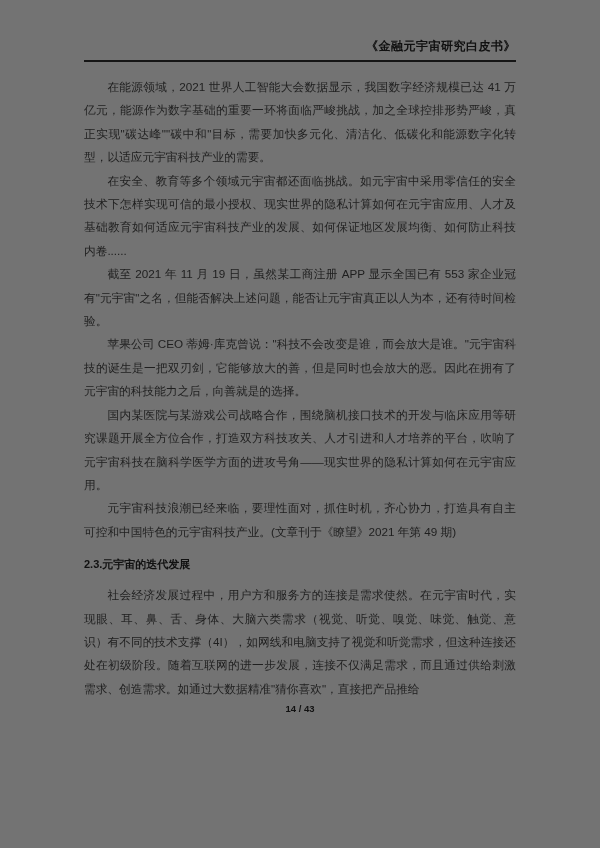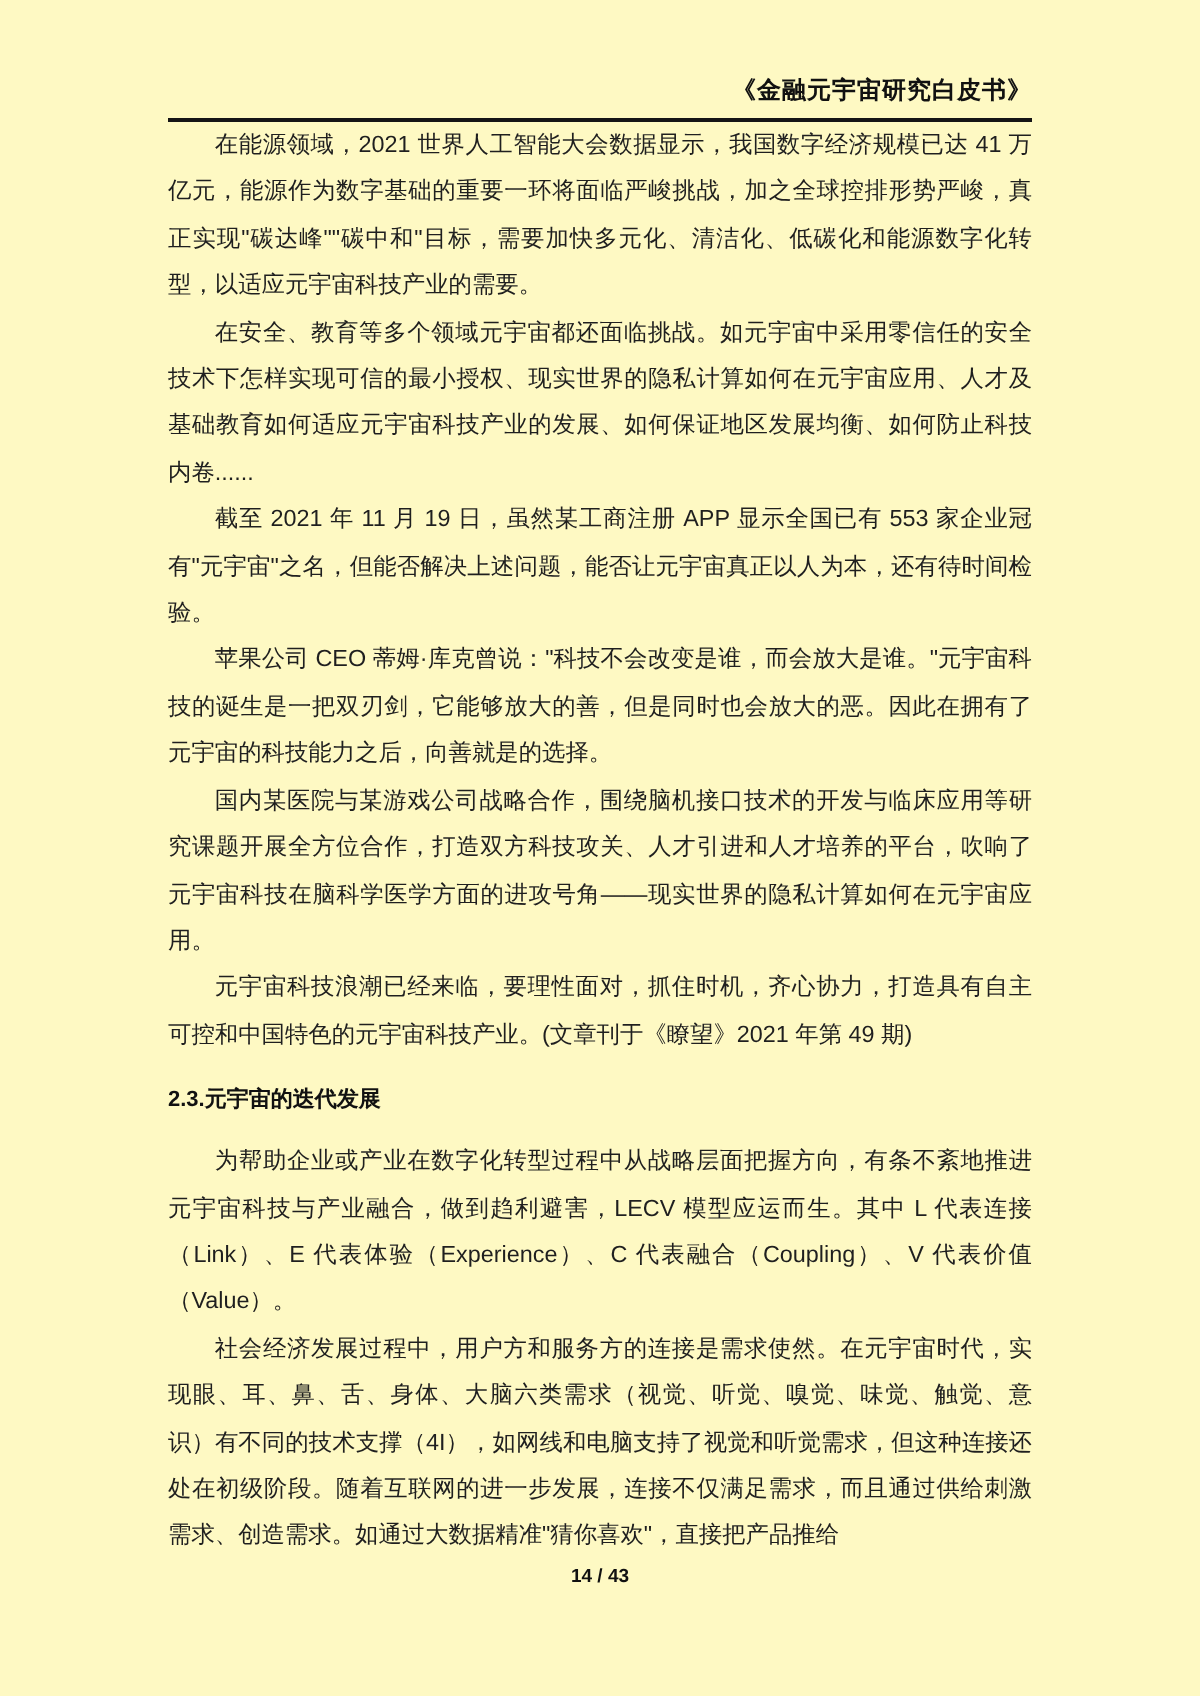--- a/index.html
+++ b/index.html
@@ -5,37 +5,38 @@
   html, body { margin: 0; padding: 0; }
   body {
     width: 600px; height: 848px;
     background: #ffffff;
     font-family: "Liberation Sans", sans-serif;
   }
   .page {
     box-sizing: border-box;
     width: 600px; height: 848px;
     padding: 36px 84px 0 84px;
-    background: #fef9c3;
+    background: #737373;
     overflow: hidden;
   }
   .doc-header { text-align: right; }
   .header-title {
     font-family: "Liberation Serif", serif;
     font-weight: 700;
     font-size: 12px;
     color: #111111;
     letter-spacing: 0.5px;
   }
   .header-rule {
     height: 0;
     border-bottom: 2px solid #151515;
     margin-top: 5px;
   }
   .content {
+    margin-top: 13px;
     font-size: 11.7px;
     line-height: 23.4px;
     color: #1f1f1f;
     text-align: justify;
   }
   .content p { margin: 0; text-indent: 2em; }
   .content h2 {
     font-size: 11px;
     line-height: 17px;
     font-weight: 700;
@@ -65,21 +66,20 @@
   <div class="content">
     <p>在能源领域，2021 世界人工智能大会数据显示，我国数字经济规模已达 41 万亿元，能源作为数字基础的重要一环将面临严峻挑战，加之全球控排形势严峻，真正实现"碳达峰""碳中和"目标，需要加快多元化、清洁化、低碳化和能源数字化转型，以适应元宇宙科技产业的需要。</p>
     <p>在安全、教育等多个领域元宇宙都还面临挑战。如元宇宙中采用零信任的安全技术下怎样实现可信的最小授权、现实世界的隐私计算如何在元宇宙应用、人才及基础教育如何适应元宇宙科技产业的发展、如何保证地区发展均衡、如何防止科技内卷......</p>
     <p>截至 2021 年 11 月 19 日，虽然某工商注册 APP 显示全国已有 553 家企业冠有"元宇宙"之名，但能否解决上述问题，能否让元宇宙真正以人为本，还有待时间检验。</p>
     <p>苹果公司 CEO 蒂姆·库克曾说："科技不会改变是谁，而会放大是谁。"元宇宙科技的诞生是一把双刃剑，它能够放大的善，但是同时也会放大的恶。因此在拥有了元宇宙的科技能力之后，向善就是的选择。</p>
     <p>国内某医院与某游戏公司战略合作，围绕脑机接口技术的开发与临床应用等研究课题开展全方位合作，打造双方科技攻关、人才引进和人才培养的平台，吹响了元宇宙科技在脑科学医学方面的进攻号角——现实世界的隐私计算如何在元宇宙应用。</p>
     <p>元宇宙科技浪潮已经来临，要理性面对，抓住时机，齐心协力，打造具有自主可控和中国特色的元宇宙科技产业。(文章刊于《瞭望》2021 年第 49 期)</p>
 
     <h2>2.3.元宇宙的迭代发展</h2>
 
-    <p>为帮助企业或产业在数字化转型过程中从战略层面把握方向，有条不紊地推进元宇宙科技与产业融合，做到趋利避害，LECV 模型应运而生。其中 L 代表连接（Link）、E 代表体验（Experience）、C 代表融合（Coupling）、V 代表价值（Value）。</p>
     <p>社会经济发展过程中，用户方和服务方的连接是需求使然。在元宇宙时代，实现眼、耳、鼻、舌、身体、大脑六类需求（视觉、听觉、嗅觉、味觉、触觉、意识）有不同的技术支撑（4I），如网线和电脑支持了视觉和听觉需求，但这种连接还处在初级阶段。随着互联网的进一步发展，连接不仅满足需求，而且通过供给刺激需求、创造需求。如通过大数据精准"猜你喜欢"，直接把产品推给</p>
   </div>
 
   <div class="footer">
     <span>14 / 43</span>
   </div>
 
 </div>
 
 </body></html>

